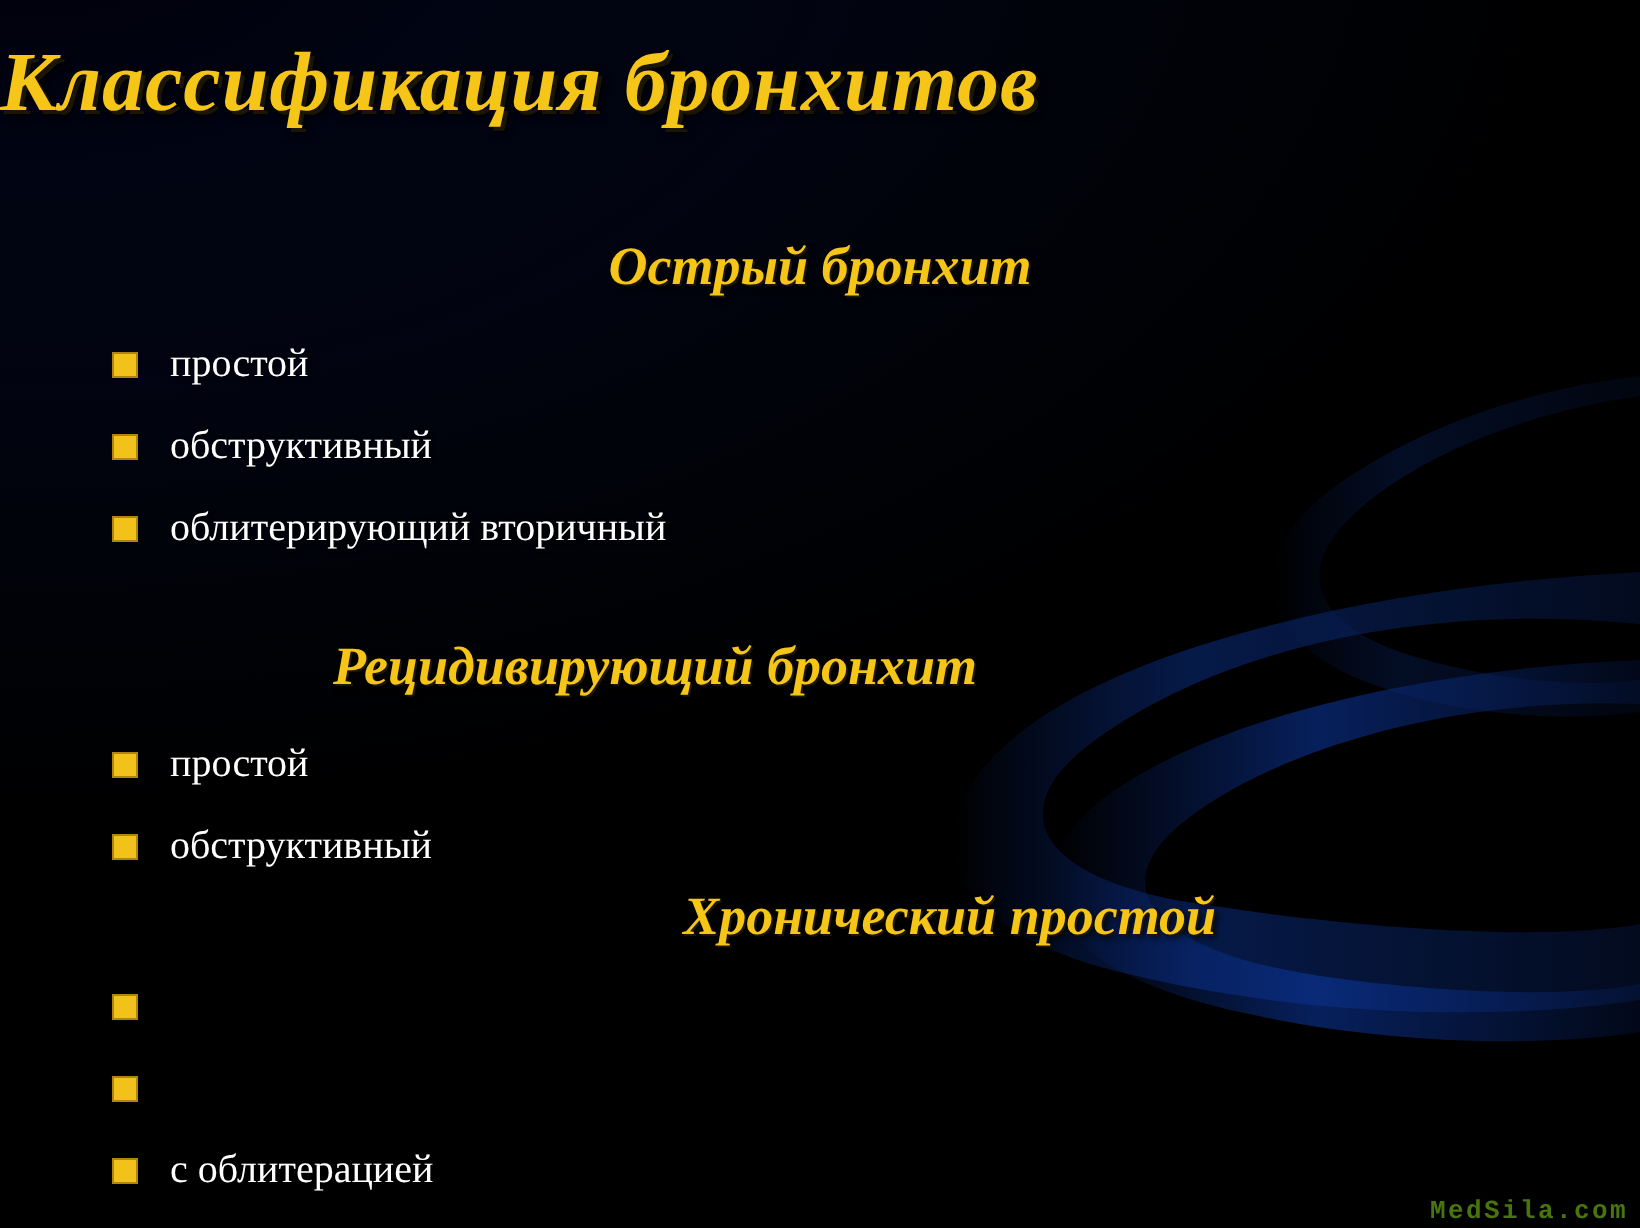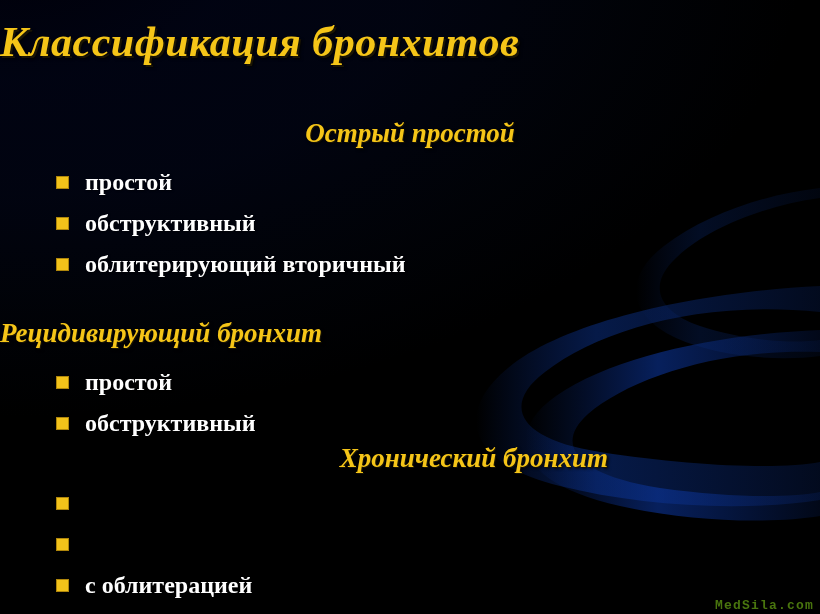--- a/index.html
+++ b/index.html
@@ -69,21 +69,21 @@
     font-size: 27px;
     font-style: italic;
     font-weight: bold;
     color: #f5c518;
     text-shadow:
        1px 1px 0 #1a1505,
        2px 2px 3px rgba(0,0,0,0.8);
     white-space: nowrap;
   }
   .section-head.h1 { left: 0; right: 0; top: 118px; text-align: center; }
-  .section-head.h2 { left: 0;  width: 655px; top: 318px; text-align: left; }
+  .section-head.h2 { left: 0;  width: 655px; top: 318px; text-align: center; }
   .section-head.h3 { left: 0;  width: 608px; top: 443px; text-align: right; }
 
   
   .bullets {
     position: absolute;
     left: 56px;
     margin: 0;
     padding: 0;
     list-style: none;
   }
@@ -100,22 +100,22 @@
   .sq {
     flex: 0 0 auto;
     width: 13px;
     height: 13px;
     background: #f2c21a;
     box-shadow: inset 0 0 0 1px rgba(120,85,0,0.55);
     margin-right: 16px;
   }
 
   .bullets .txt {
-    font-size: 24px;
-    font-weight: bold;
+    font-size: 20px;
+    font-weight: normal;
     color: #ffffff;
     text-shadow: 1px 1px 2px rgba(0,0,0,0.55);
     white-space: nowrap;
   }
 
   
   .watermark {
     position: absolute;
     right: 6px;
     bottom: 1px;
@@ -146,21 +146,21 @@
         <stop offset="100%" stop-color="#0c36a0" stop-opacity="0.15"></stop>
       </linearGradient>
     </defs>
     <path d="M820,312 C700,300 600,330 545,372 C500,406 520,440 600,452 C690,466 780,470 820,462 L820,500 C740,512 640,506 560,486 C470,464 452,414 508,368 C566,320 700,292 820,286 Z" fill="url(#sw1)"></path>
     <path d="M820,352 C720,348 630,378 588,414 C552,446 580,476 660,488 C730,498 790,498 820,492 L820,516 C770,524 690,522 620,506 C520,484 500,436 556,396 C614,356 720,334 820,330 Z" fill="url(#sw2)"></path>
     <path d="M820,198 C760,206 700,232 672,262 C648,288 660,312 700,326 C742,340 790,344 820,340 L820,356 C776,362 716,356 676,338 C628,316 622,278 664,246 C706,214 766,194 820,188 Z" fill="url(#sw1)" opacity="0.5"></path>
   </svg>
 
   <div class="title">Классификация бронхитов</div>
 
-  <div class="section-head h1">Острый простой</div>
+  <div class="section-head h1">Острый бронхит</div>
 
   <ul class="bullets" id="list-acute">
     <li>
       <span class="sq"></span>
       <span class="txt">простой</span>
     </li>
     <li>
       <span class="sq"></span>
       <span class="txt">обструктивный</span>
     </li>
@@ -176,21 +176,21 @@
     <li>
       <span class="sq"></span>
       <span class="txt">простой</span>
     </li>
     <li>
       <span class="sq"></span>
       <span class="txt">обструктивный</span>
     </li>
   </ul>
 
-  <div class="section-head h3">Хронический бронхит</div>
+  <div class="section-head h3">Хронический простой</div>
 
   <ul class="bullets" id="list-chronic">
     <li>
       <span class="sq"></span>
     </li>
     <li>
       <span class="sq"></span>
     </li>
     <li>
       <span class="sq"></span>

